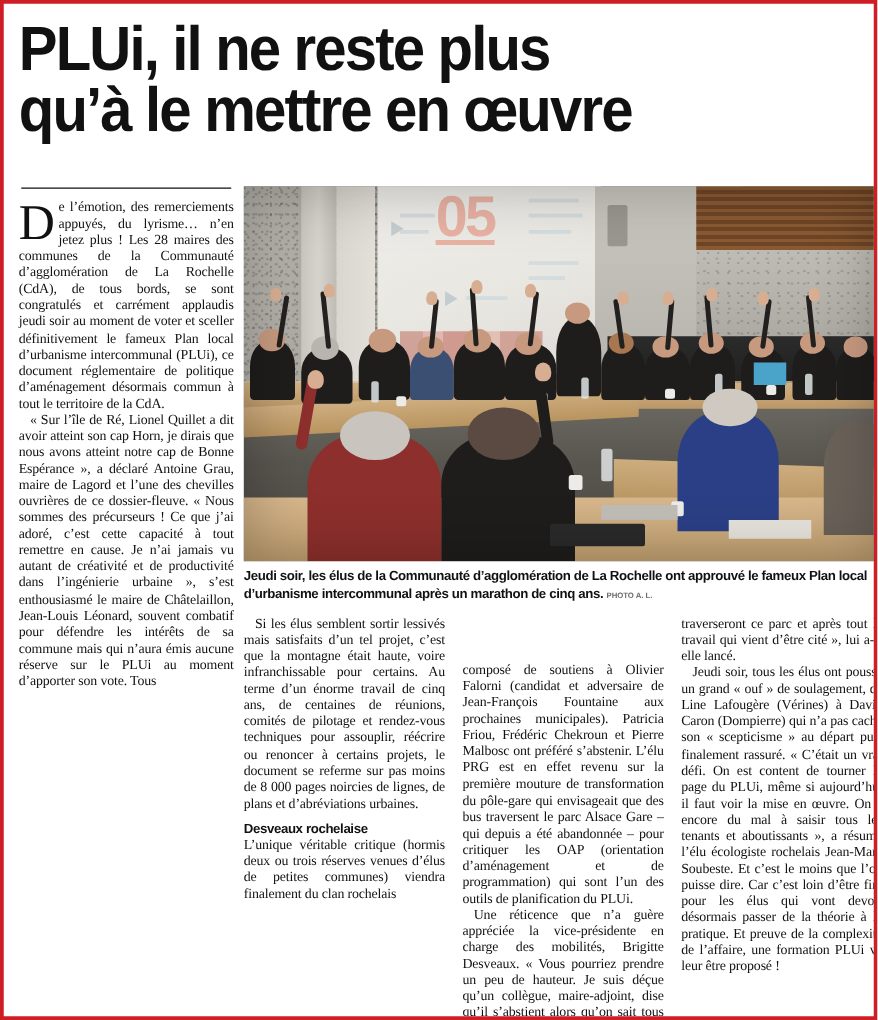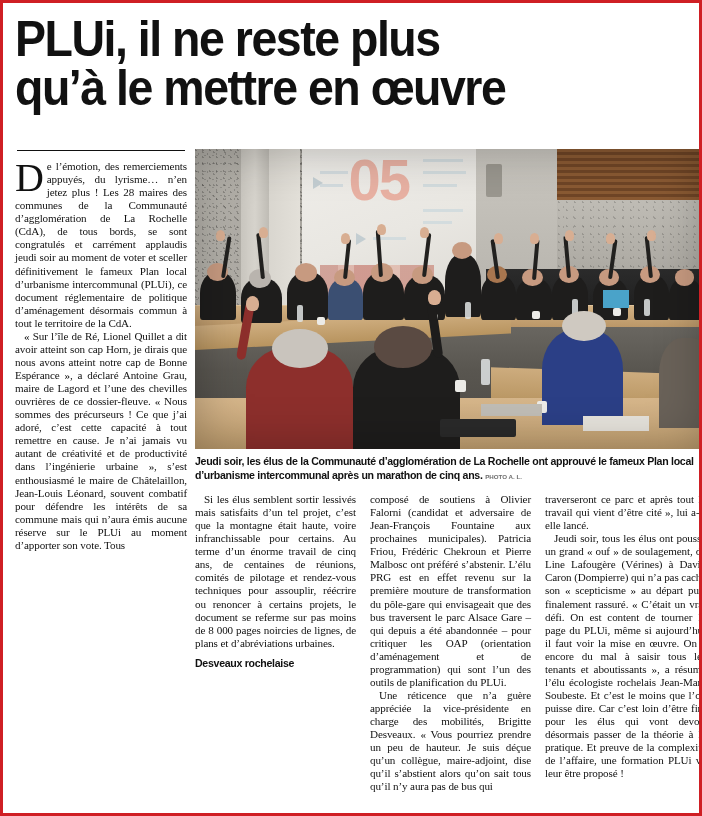--- a/index.html
+++ b/index.html
@@ -102,21 +102,21 @@
     background-size:7px 7px,9px 9px,11px 11px,8px 8px,100% 100%;
   }
   .ph-pillar{position:absolute;left:9%;top:0;width:5.5%;height:56%;
     background:linear-gradient(90deg,#c9c6bf,#d6d3cc,#bfbcb5);}
   .ph-pillar2{position:absolute;left:14.5%;top:0;width:6%;height:57%;
     background:linear-gradient(90deg,#d9d6cf,#e3e0d9);}
   .ph-screen{position:absolute;left:21%;top:-2%;width:35%;height:52%;
     background:linear-gradient(160deg,#f0eeea,#e9e7e2 55%,#dedbd5);}
   .ph-screen .s05{
     position:absolute;left:26%;top:2%;font-family:"Liberation Sans",sans-serif;
-    font-size:58px;font-weight:bold;color:#e8a898;letter-spacing:-2px;opacity:.85;
+    font-size:46px;font-weight:bold;color:#e8a898;letter-spacing:-2px;opacity:.85;text-decoration:underline;
   }
   .ph-screen .sbar{position:absolute;background:#cfd9dd;opacity:.85;}
   .ph-screen .stri{position:absolute;width:0;height:0;
     border-top:6px solid transparent;border-bottom:6px solid transparent;
     border-left:10px solid #b9c7cd;opacity:.8;}
   .ph-screen .sbuild{position:absolute;left:10%;bottom:0;width:64%;height:22%;
     background:linear-gradient(90deg,#c98d82 0 16%,#dba99d 16% 30%,#c98277 30% 52%,#e0b4a6 52% 70%,#cb8d80 70% 100%);
     opacity:.75;}
   .ph-upperwall{position:absolute;left:55%;top:0;width:23%;height:52%;
     background:linear-gradient(180deg,#cac7c0,#b6b3ac);}
@@ -164,21 +164,21 @@
     letter-spacing:-0.3px;
   }
   .credit{font-size:6.2px;font-weight:bold;color:#6d6d6d;letter-spacing:0px;}
 
   
   .lower{
     position:absolute;left:180px;top:348px;width:512px;bottom:0;
   }
   .lcol{position:absolute;top:0;width:161px;bottom:2px;}
   .lcol.c1{left:0;}
-  .lcol.c2{left:175px;}
+  .lcol.c2{left:175px;margin-top:37px;}
   .lcol.c3{left:350px;}
 </style>
 </head>
 <body>
 
 <div class="page">
   <div class="inner">
 
     <h1 class="headline">PLUi, il ne reste plus
 qu’à le mettre en œuvre</h1>
@@ -322,20 +322,21 @@
           <div class="ph-vign"></div>
         </div>
       </div>
 
       <div class="caption"><span>Jeudi soir, les élus de la Communauté d’agglomération de La Rochelle ont approuvé le fameux Plan local d’urbanisme intercommunal après un marathon de cinq ans.</span> <span class="credit">PHOTO A. L.</span></div>
 
       <div class="lower">
         <div class="lcol c1 col-text">
           <p>Si les élus semblent sortir lessivés mais satisfaits d’un tel projet, c’est que la montagne était haute, voire infranchissable pour certains. Au terme d’un énorme travail de cinq ans, de centaines de réunions, comités de pilotage et rendez-vous techniques pour assouplir, réécrire ou renoncer à certains projets, le document se referme sur pas moins de 8 000 pages noircies de lignes, de plans et d’abréviations urbaines.</p>
           <div class="subhead">Desveaux rochelaise</div>
+          <p class="nodent">L’unique véritable critique (hormis deux ou trois réserves venues d’élus de petites communes) viendra finalement du clan rochelais</p>
         </div>
 
         <div class="lcol c2 col-text">
           <p class="first">composé de soutiens à Olivier Falorni (candidat et adversaire de Jean-François Fountaine aux prochaines municipales). Patricia Friou, Frédéric Chekroun et Pierre Malbosc ont préféré s’abstenir. L’élu PRG est en effet revenu sur la première mouture de transformation du pôle-gare qui envisageait que des bus traversent le parc Alsace Gare – qui depuis a été abandonnée – pour critiquer les OAP (orientation d’aménagement et de programmation) qui sont l’un des outils de planification du PLUi.</p>
           <p>Une réticence que n’a guère appréciée la vice-présidente en charge des mobilités, Brigitte Desveaux. « Vous pourriez prendre un peu de hauteur. Je suis déçue qu’un collègue, maire-adjoint, dise qu’il s’abstient alors qu’on sait tous qu’il n’y aura pas de bus qui</p>
         </div>
 
         <div class="lcol c3 col-text">
           <p class="first">traverseront ce parc et après tout le travail qui vient d’être cité », lui a-t-elle lancé.</p>
           <p>Jeudi soir, tous les élus ont poussé un grand « ouf » de soulagement, de Line Lafougère (Vérines) à David Caron (Dompierre) qui n’a pas caché son « scepticisme » au départ puis finalement rassuré. « C’était un vrai défi. On est content de tourner la page du PLUi, même si aujourd’hui il faut voir la mise en œuvre. On a encore du mal à saisir tous les tenants et aboutissants », a résumé l’élu écologiste rochelais Jean-Marc Soubeste. Et c’est le moins que l’on puisse dire. Car c’est loin d’être fini pour les élus qui vont devoir désormais passer de la théorie à la pratique. Et preuve de la complexité de l’affaire, une formation PLUi va leur être proposé !</p>

